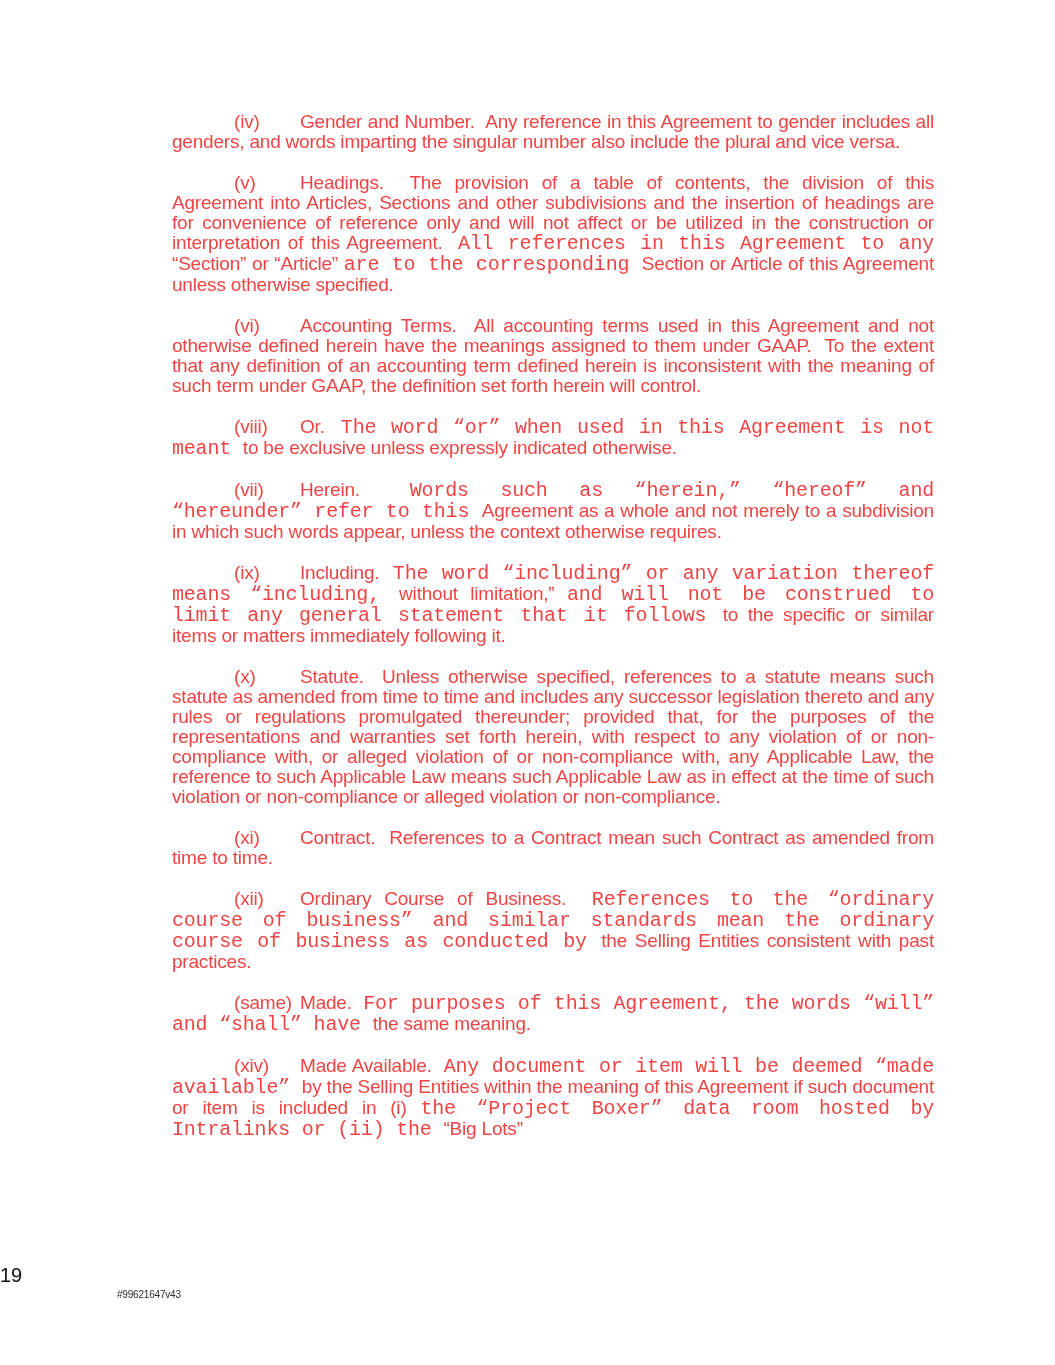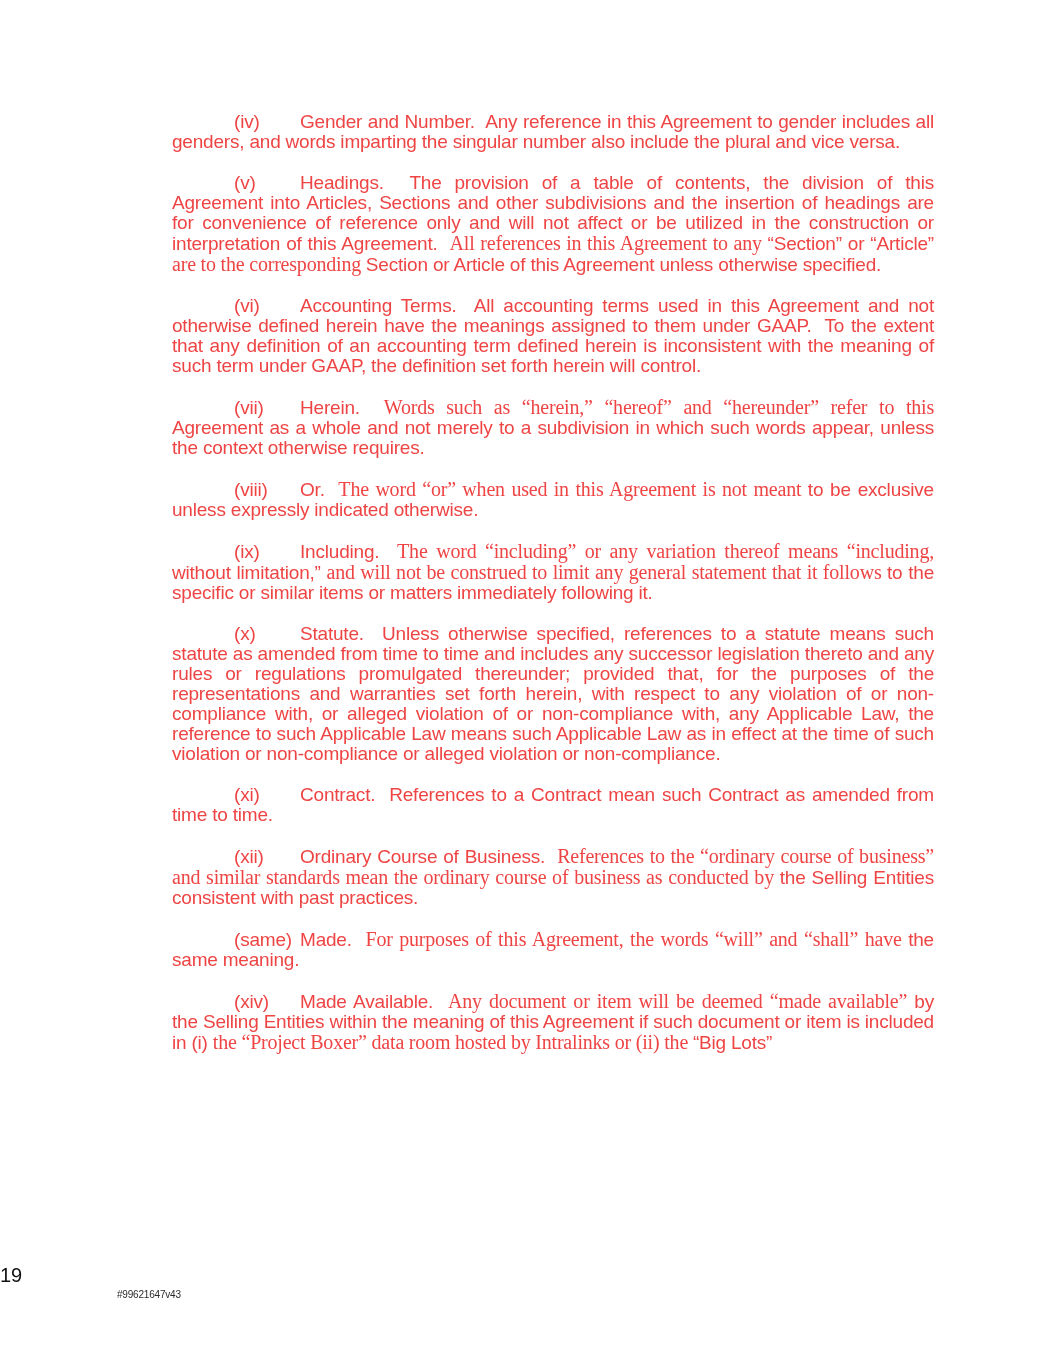--- a/index.html
+++ b/index.html
@@ -37,21 +37,21 @@
     width: 66px;
     text-indent: 0;
   }
   .para .title {
     font-family: "Liberation Sans", sans-serif;
   }
   .seg-sans {
     font-family: "Liberation Sans", sans-serif;
   }
   .seg-serif {
-    font-family: Liberation Serif, serif;
+    font-family: Liberation Mono, monospace;
     font-size: 20px;
   }
   .page-number {
     position: absolute;
     left: 0;
     top: 1264px;
     width: 1055px;
     text-align: left;
     font-size: 20px;
     color: #111111;
@@ -66,22 +66,22 @@
   }
 </style>
 </head>
 <body>
 
 <div class="page">
   <div class="doc-body">
       <p class="para"><span class="num">(iv)</span><span class="title">Gender and Number.</span>&nbsp; <span class="seg-sans">Any reference in this Agreement to gender includes all genders, and words imparting the singular number also include the plural and vice versa.</span></p>
       <p class="para"><span class="num">(v)</span><span class="title">Headings.</span>&nbsp; <span class="seg-sans">The provision of a table of contents, the division of this Agreement into Articles, Sections and other subdivisions and the insertion of headings are for convenience of reference only and will not affect or be utilized in the construction or interpretation of this Agreement.&nbsp; </span><span class="seg-serif">All references in this Agreement to any </span><span class="seg-sans">“Section” or “Article” </span><span class="seg-serif">are to the corresponding </span><span class="seg-sans">Section or Article of this Agreement unless otherwise specified.</span></p>
       <p class="para"><span class="num">(vi)</span><span class="title">Accounting Terms.</span>&nbsp; <span class="seg-sans">All accounting terms used in this Agreement and not otherwise defined herein have the meanings assigned to them under GAAP.&nbsp; To the extent that any definition of an accounting term defined herein is inconsistent with the meaning of such term under GAAP, the definition set forth herein will control.</span></p>
+      <p class="para"><span class="num">(viii)</span><span class="title">Or.</span>&nbsp; <span class="seg-serif">The word “or” when used in this Agreement is not meant </span><span class="seg-sans">to be exclusive unless expressly indicated otherwise.</span></p>
       <p class="para"><span class="num">(vii)</span><span class="title">Herein.</span>&nbsp; <span class="seg-serif">Words such as “herein,” “hereof” and “hereunder” refer to this </span><span class="seg-sans">Agreement as a whole and not merely to a subdivision in which such words appear, unless the context otherwise requires.</span></p>
-      <p class="para"><span class="num">(viii)</span><span class="title">Or.</span>&nbsp; <span class="seg-serif">The word “or” when used in this Agreement is not meant </span><span class="seg-sans">to be exclusive unless expressly indicated otherwise.</span></p>
       <p class="para"><span class="num">(ix)</span><span class="title">Including.</span>&nbsp; <span class="seg-serif">The word “including” or any variation thereof means “including, </span><span class="seg-sans">without limitation,” </span><span class="seg-serif">and will not be construed to limit any general statement that it follows </span><span class="seg-sans">to the specific or similar items or matters immediately following it.</span></p>
       <p class="para"><span class="num">(x)</span><span class="title">Statute.</span>&nbsp; <span class="seg-sans">Unless otherwise specified, references to a statute means such statute as amended from time to time and includes any successor legislation thereto and any rules or regulations promulgated thereunder; provided that, for the purposes of the representations and warranties set forth herein, with respect to any violation of or non-compliance with, or alleged violation of or non-compliance with, any Applicable Law, the reference to such Applicable Law means such Applicable Law as in effect at the time of such violation or non-compliance or alleged violation or non-compliance.</span></p>
       <p class="para"><span class="num">(xi)</span><span class="title">Contract.</span>&nbsp; <span class="seg-sans">References to a Contract mean such Contract as amended from time to time.</span></p>
       <p class="para"><span class="num">(xii)</span><span class="title">Ordinary Course of Business.</span>&nbsp; <span class="seg-serif">References to the “ordinary course of business” and similar standards mean the ordinary course of business as conducted by </span><span class="seg-sans">the Selling Entities consistent with past practices.</span></p>
       <p class="para"><span class="num">(same)</span><span class="title">Made.</span>&nbsp; <span class="seg-serif">For purposes of this Agreement, the words “will” and “shall” have </span><span class="seg-sans">the same meaning.</span></p>
       <p class="para"><span class="num">(xiv)</span><span class="title">Made Available.</span>&nbsp; <span class="seg-serif">Any document or item will be deemed “made available” </span><span class="seg-sans">by the Selling Entities within the meaning of this Agreement if such document or item is included in (i) </span><span class="seg-serif">the “Project Boxer” data room hosted by Intralinks or (ii) the </span><span class="seg-sans">“Big Lots”</span></p>
     </div>
   <div class="page-number">19</div>
   <div class="doc-id">#99621647v43</div>
 </div>

